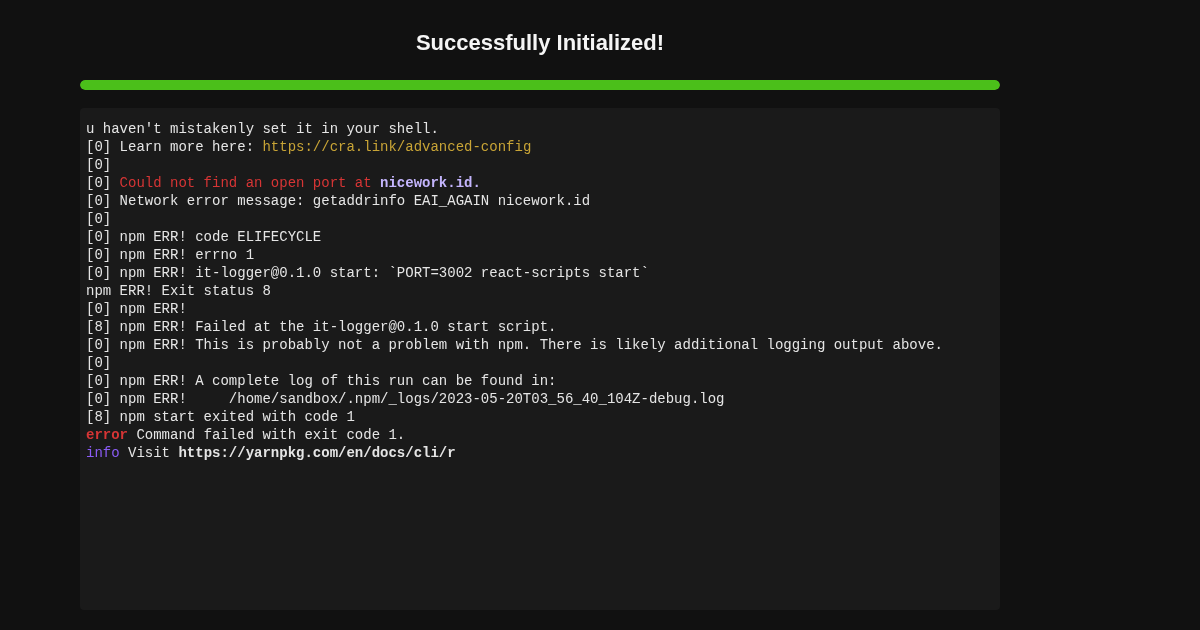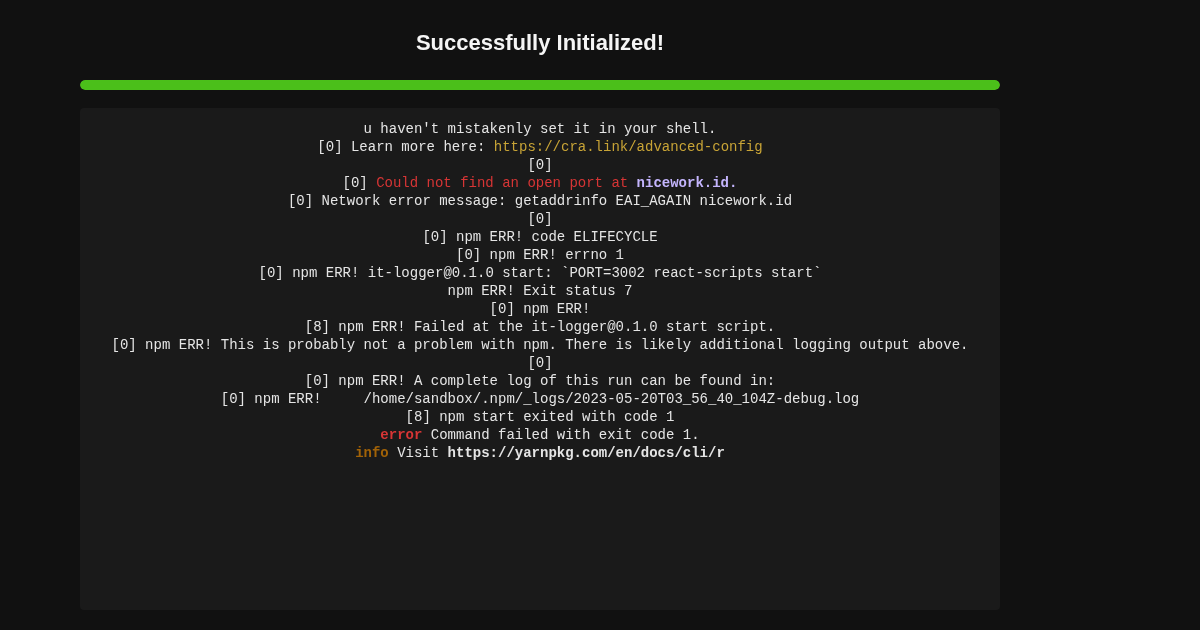--- a/index.html
+++ b/index.html
@@ -39,47 +39,47 @@
     border-radius: 4px;
     padding: 12px 6px 12px 6px;
     font-family: "SFMono-Regular", Consolas, "Liberation Mono", Menlo, monospace;
     font-size: 14px;
     line-height: 18px;
     color: #e5e5e5;
     height: 502px;
     overflow: hidden;
     word-break: break-all;
   }
-  .term-line { white-space: pre-wrap; word-break: break-all; text-align: center; }
+  .term-line { white-space: pre-wrap; word-break: break-all; }
   .link { color: #c8a436; }
   .err-red { color: #d73535; margin-top: 36px; }
   .err-red-b { color: #c4b5fd; font-weight: bold; }
   .err-label { color: #d73535; font-weight: bold; }
-  .info-label { color: #a16207; font-weight: bold; }
+  .info-label { color: #8b5cf6; font-weight: normal; }
   .bold { font-weight: bold; }
 </style>
 </head>
 <body>
 
 <div class="container">
   <h1 class="title">Successfully Initialized!</h1>
   <div class="progress-bar">
     <div class="progress-fill"></div>
   </div>
   <div class="terminal" id="terminal">
       <div class="term-line"><span>u haven't mistakenly set it in your shell.</span></div>
       <div class="term-line"><span>[0] Learn more here: </span><span class="link">https://cra.link/advanced-config</span></div>
       <div class="term-line"><span>[0]</span></div>
       <div class="term-line"><span>[0] </span><span class="err-red">Could not find an open port at </span><span class="err-red-b">nicework.id</span><span class="err-red-b">.</span></div>
       <div class="term-line"><span>[0] Network error message: getaddrinfo EAI_AGAIN nicework.id</span></div>
       <div class="term-line"><span>[0]</span></div>
       <div class="term-line"><span>[0] npm ERR! code ELIFECYCLE</span></div>
       <div class="term-line"><span>[0] npm ERR! errno 1</span></div>
       <div class="term-line"><span>[0] npm ERR! it-logger@0.1.0 start: `PORT=3002 react-scripts start`</span></div>
-      <div class="term-line"><span>npm ERR! Exit status 7</span></div>
+      <div class="term-line"><span>npm ERR! Exit status 8</span></div>
       <div class="term-line"><span>[0] npm ERR!</span></div>
       <div class="term-line"><span>[8] npm ERR! Failed at the it-logger@0.1.0 start script.</span></div>
       <div class="term-line"><span>[0] npm ERR! This is probably not a problem with npm. There is likely additional logging output above.</span></div>
       <div class="term-line"><span>[0]</span></div>
       <div class="term-line"><span>[0] npm ERR! A complete log of this run can be found in:</span></div>
       <div class="term-line"><span>[0] npm ERR!     /home/sandbox/.npm/_logs/2023-05-20T03_56_40_104Z-debug.log</span></div>
       <div class="term-line"><span>[8] npm start exited with code 1</span></div>
       <div class="term-line"><span class="err-label">error</span><span> Command failed with exit code 1.</span></div>
       <div class="term-line"><span class="info-label">info</span><span> Visit </span><span class="bold">https://yarnpkg.com/en/docs/cli/r</span></div>
     </div>

